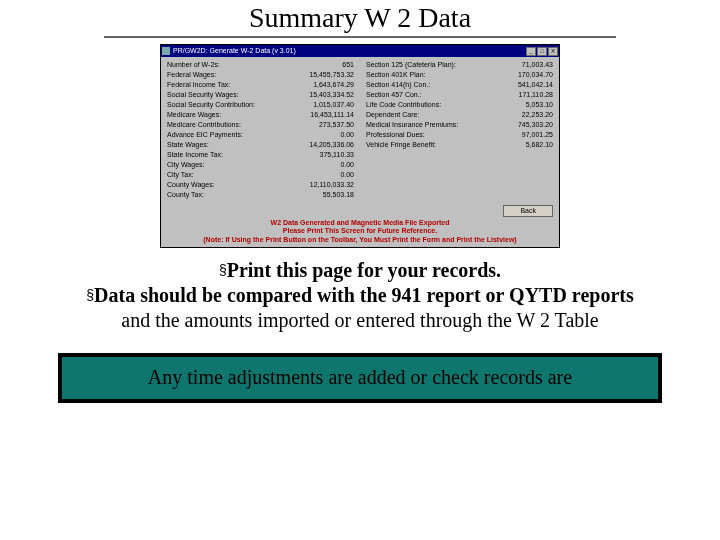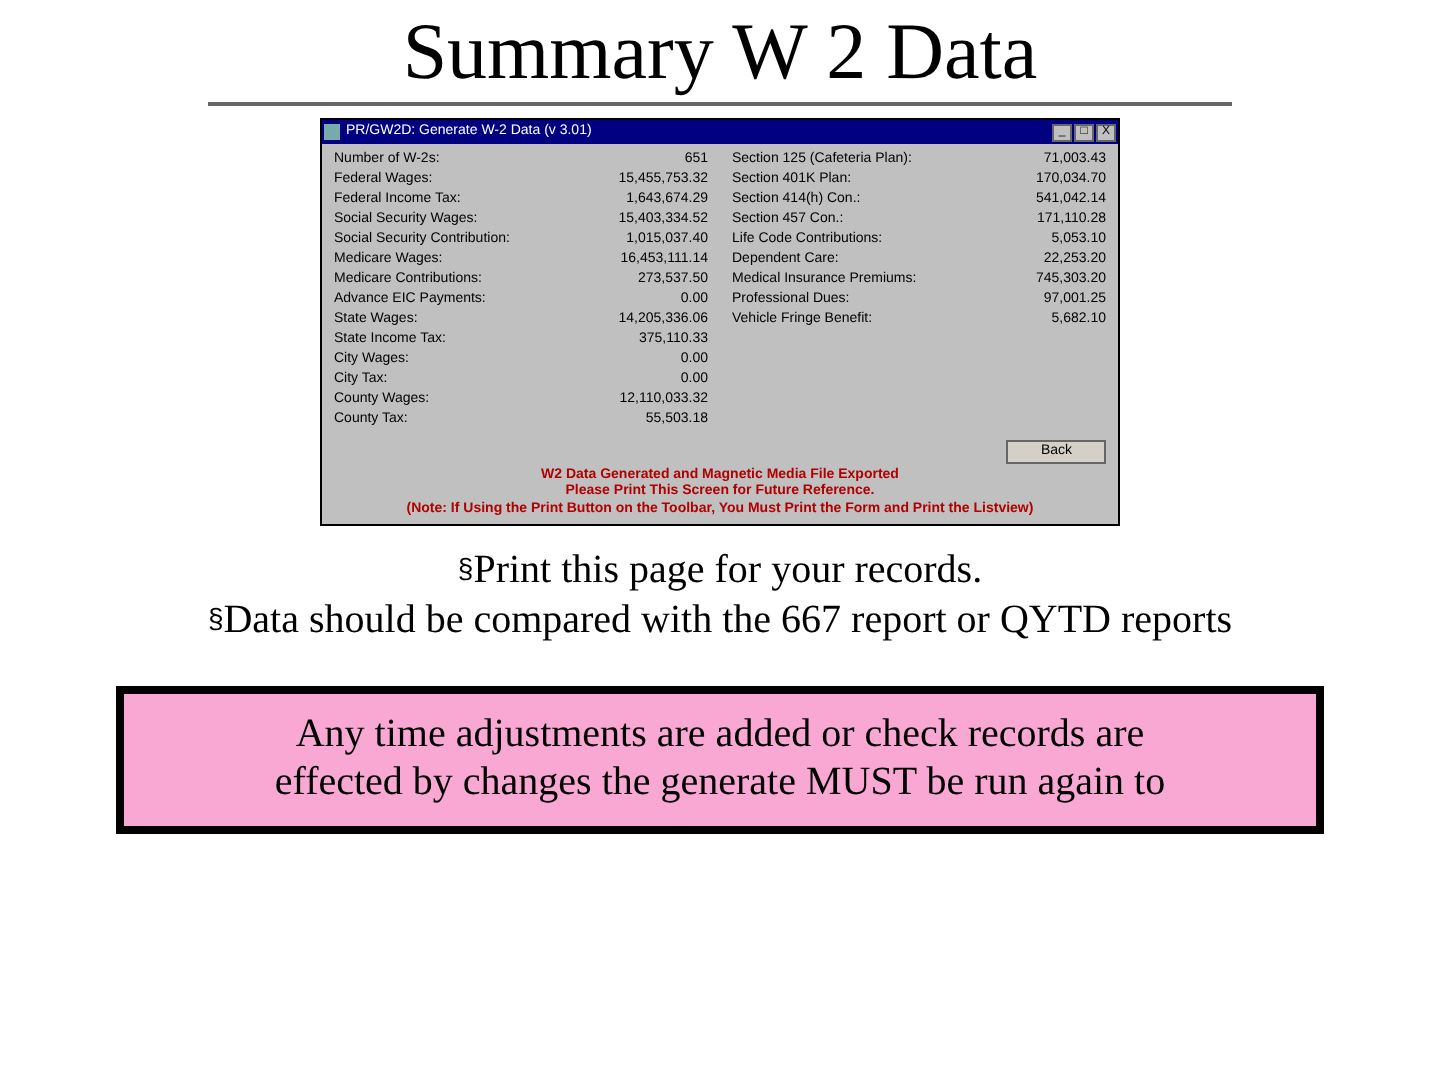--- a/index.html
+++ b/index.html
@@ -13,21 +13,21 @@
     overflow: hidden;
   }
   .slide {
     width: 720px;
     height: 540px;
     position: relative;
     padding: 0 24px;
   }
   .title {
     text-align: center;
-    font-size: 40px;
+    font-size: 28px;
     margin: 2px 0 2px 0;
     font-weight: normal;
   }
   .rule {
     border: none;
     border-top: 2px solid #666;
     margin: 2px 80px 6px 80px;
   }
   
   .win {
@@ -101,30 +101,31 @@
     padding-top: 2px;
   }
   .bullets {
     text-align: center;
     font-size: 20px;
     line-height: 1.25;
     margin-top: 8px;
   }
   .bullets .bul {
     display: inline;
+    font-weight: bold;
   }
   .bulmark {
     font-family: Arial, sans-serif;
     font-size: 14px;
     position: relative;
     top: -2px;
   }
   .note-box {
     border: 4px solid #000;
-    background: #f9a8d4;
+    background: #0f766e;
     margin: 20px 34px 0 34px;
     padding: 8px 12px 10px 12px;
     text-align: center;
     font-size: 20px;
     line-height: 1.2;
   }
 </style>
 </head>
 <body>
 
@@ -252,22 +253,22 @@
         <div>(Note: If Using the Print Button on the Toolbar, You Must Print the Form and Print the Listview)</div>
       </div>
     </div>
   </div>
 
   <div class="bullets">
     <div>
       <span class="bulmark">§</span><span class="bul">Print this page for your records.</span>
     </div>
     <div>
-      <span class="bulmark">§</span><span class="bul">Data should be compared with the 667 report or QYTD reports</span>
-    </div>
+      <span class="bulmark">§</span><span class="bul">Data should be compared with the 941 report or QYTD reports</span>
+    </div>
+    <div>and the amounts imported or entered through the W 2 Table</div>
   </div>
 
   <div class="note-box">
     <div>Any time adjustments are added or check records are</div>
-    <div>effected by changes the generate MUST be run again to</div>
   </div>
 
 </div>
 
 </body></html>

